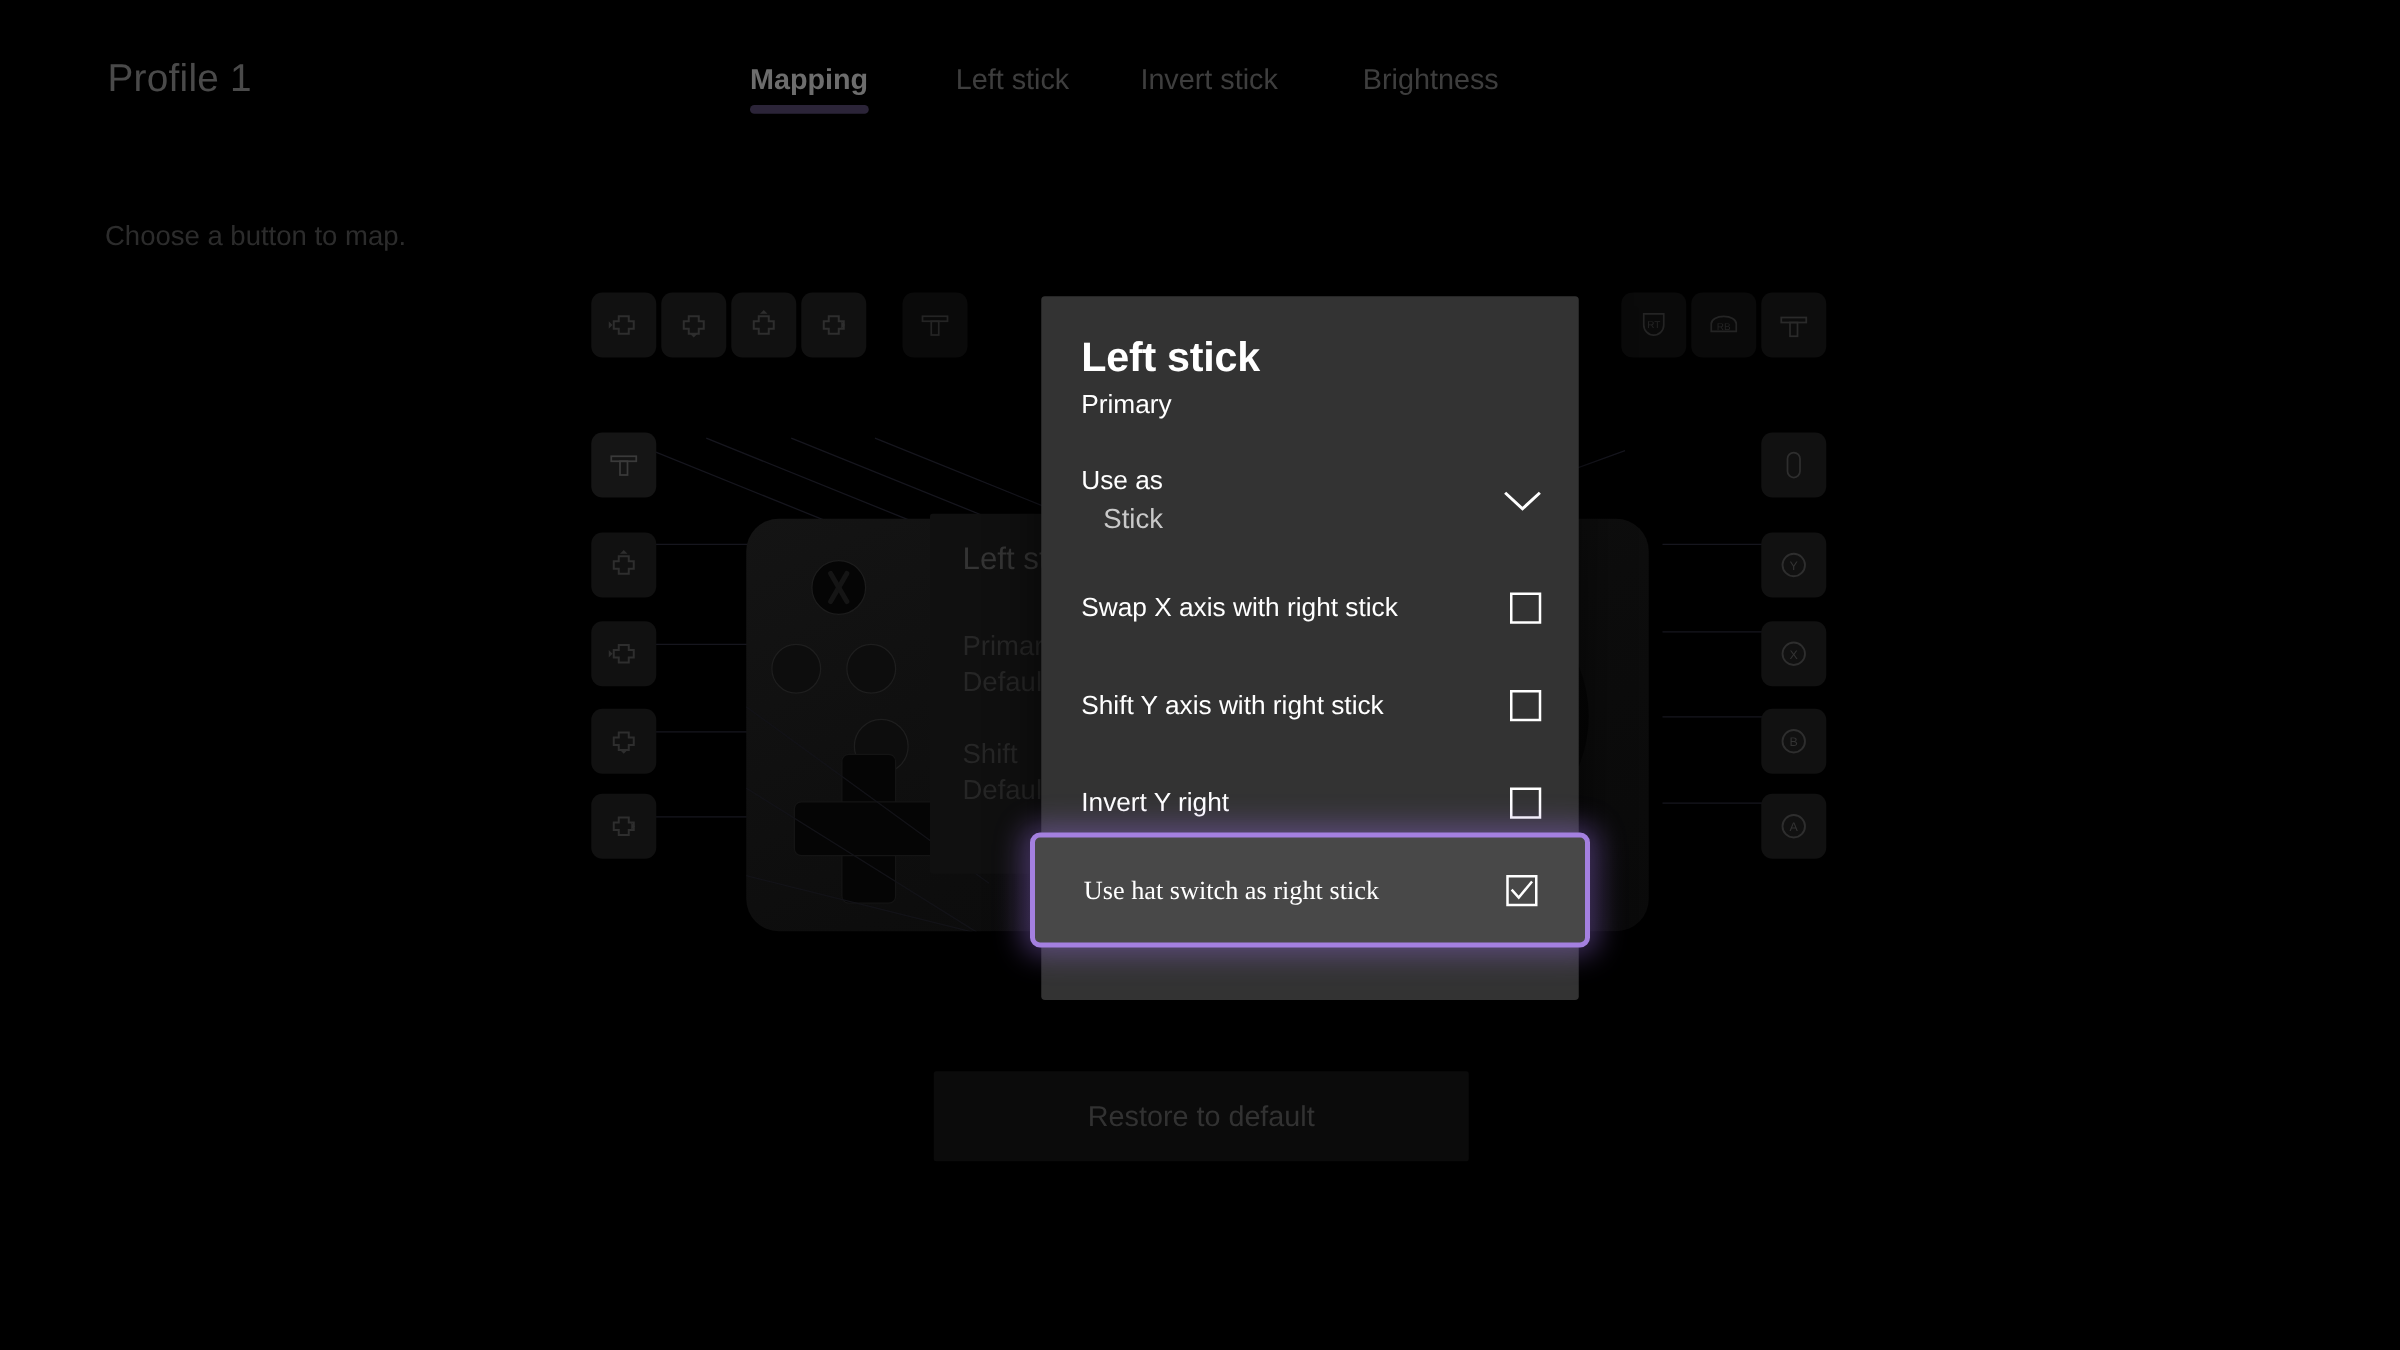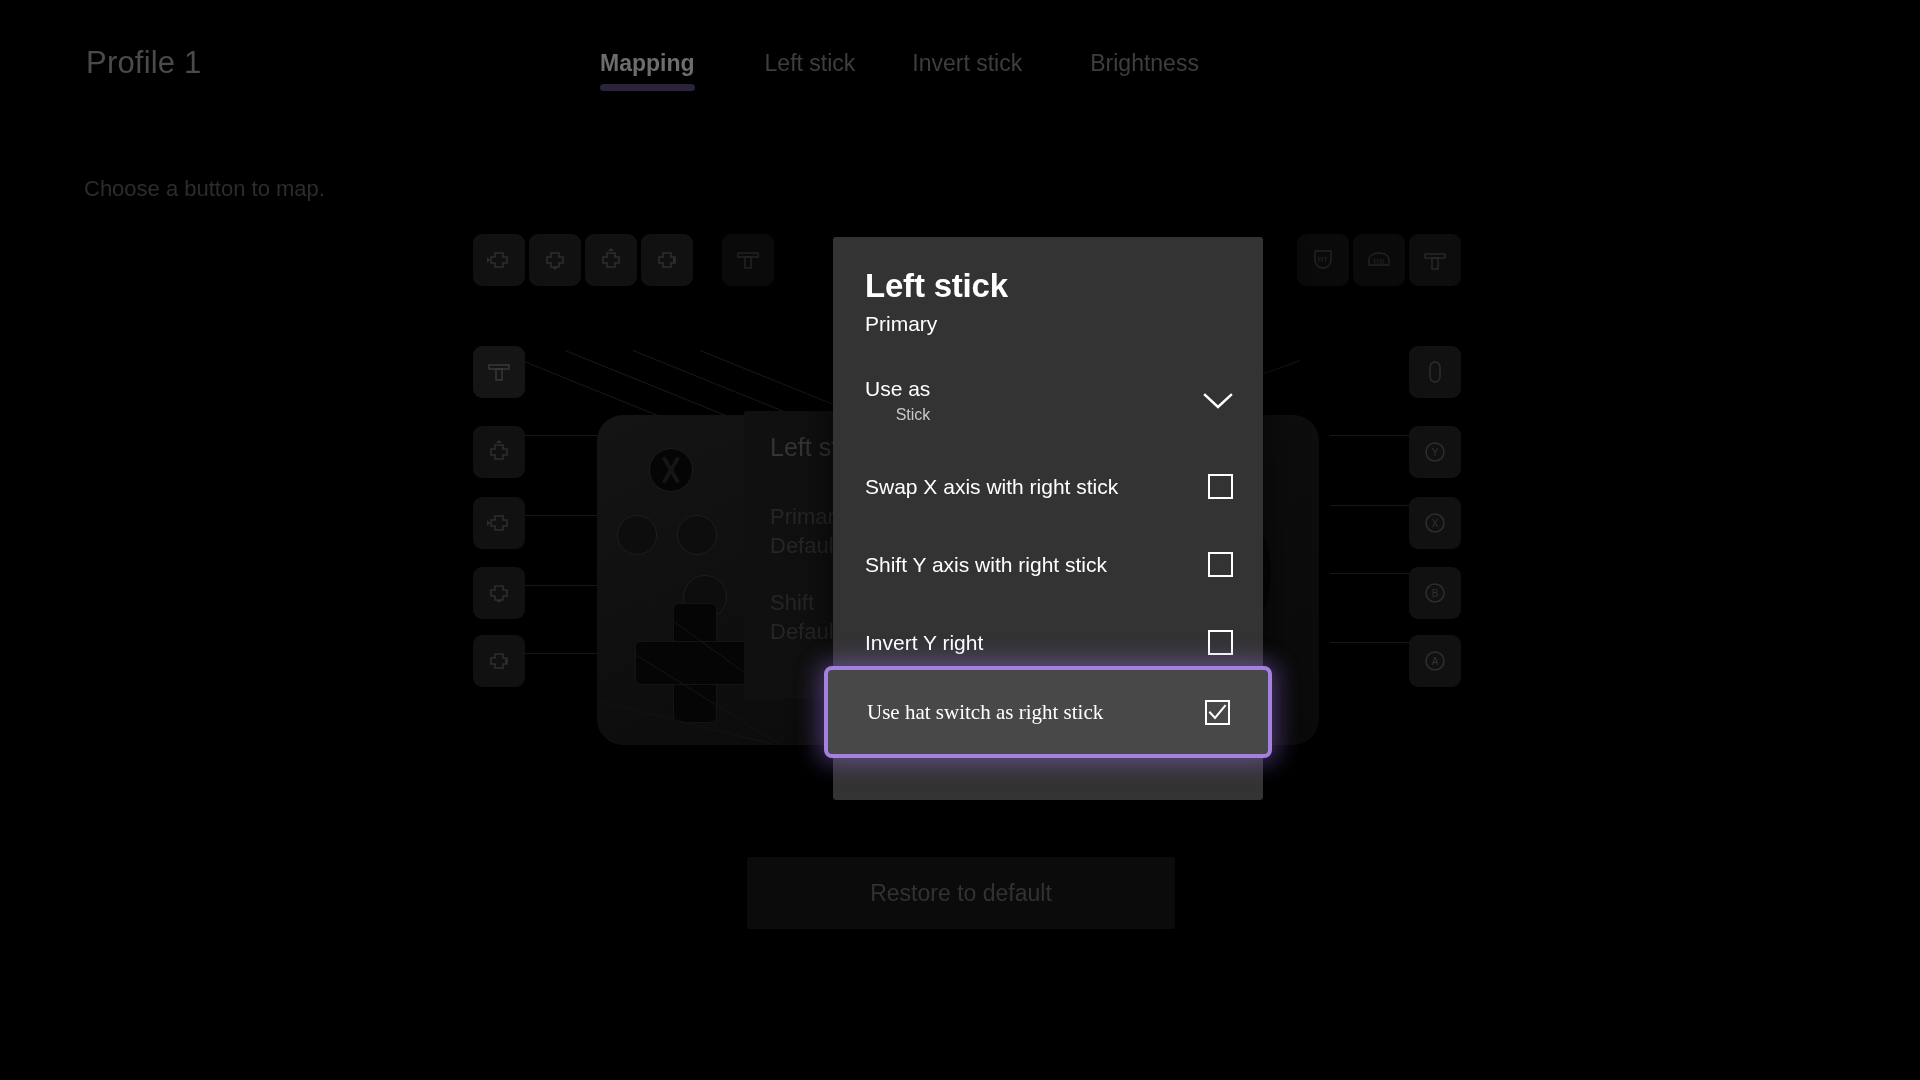--- a/index.html
+++ b/index.html
@@ -263,21 +263,21 @@
   }
 
   .useas-row {
     height: 86px;
     margin-top: 22px;
     align-items: center;
     text-align: right;
   }
   .useas-left { display: flex; flex-direction: column; gap: 5px; }
   .useas-label { font-size: 21px; color: #ffffff; }
-  .useas-value { font-size: 16px; color: #c9c9c9; }
+  .useas-value { font-size: 22px; color: #c9c9c9; }
 
   .chevron svg { display: block; }
 
   .opt-label {
     font-size: 21px;
     color: #ffffff;
     white-space: nowrap;
   }
 
   .cbox {

